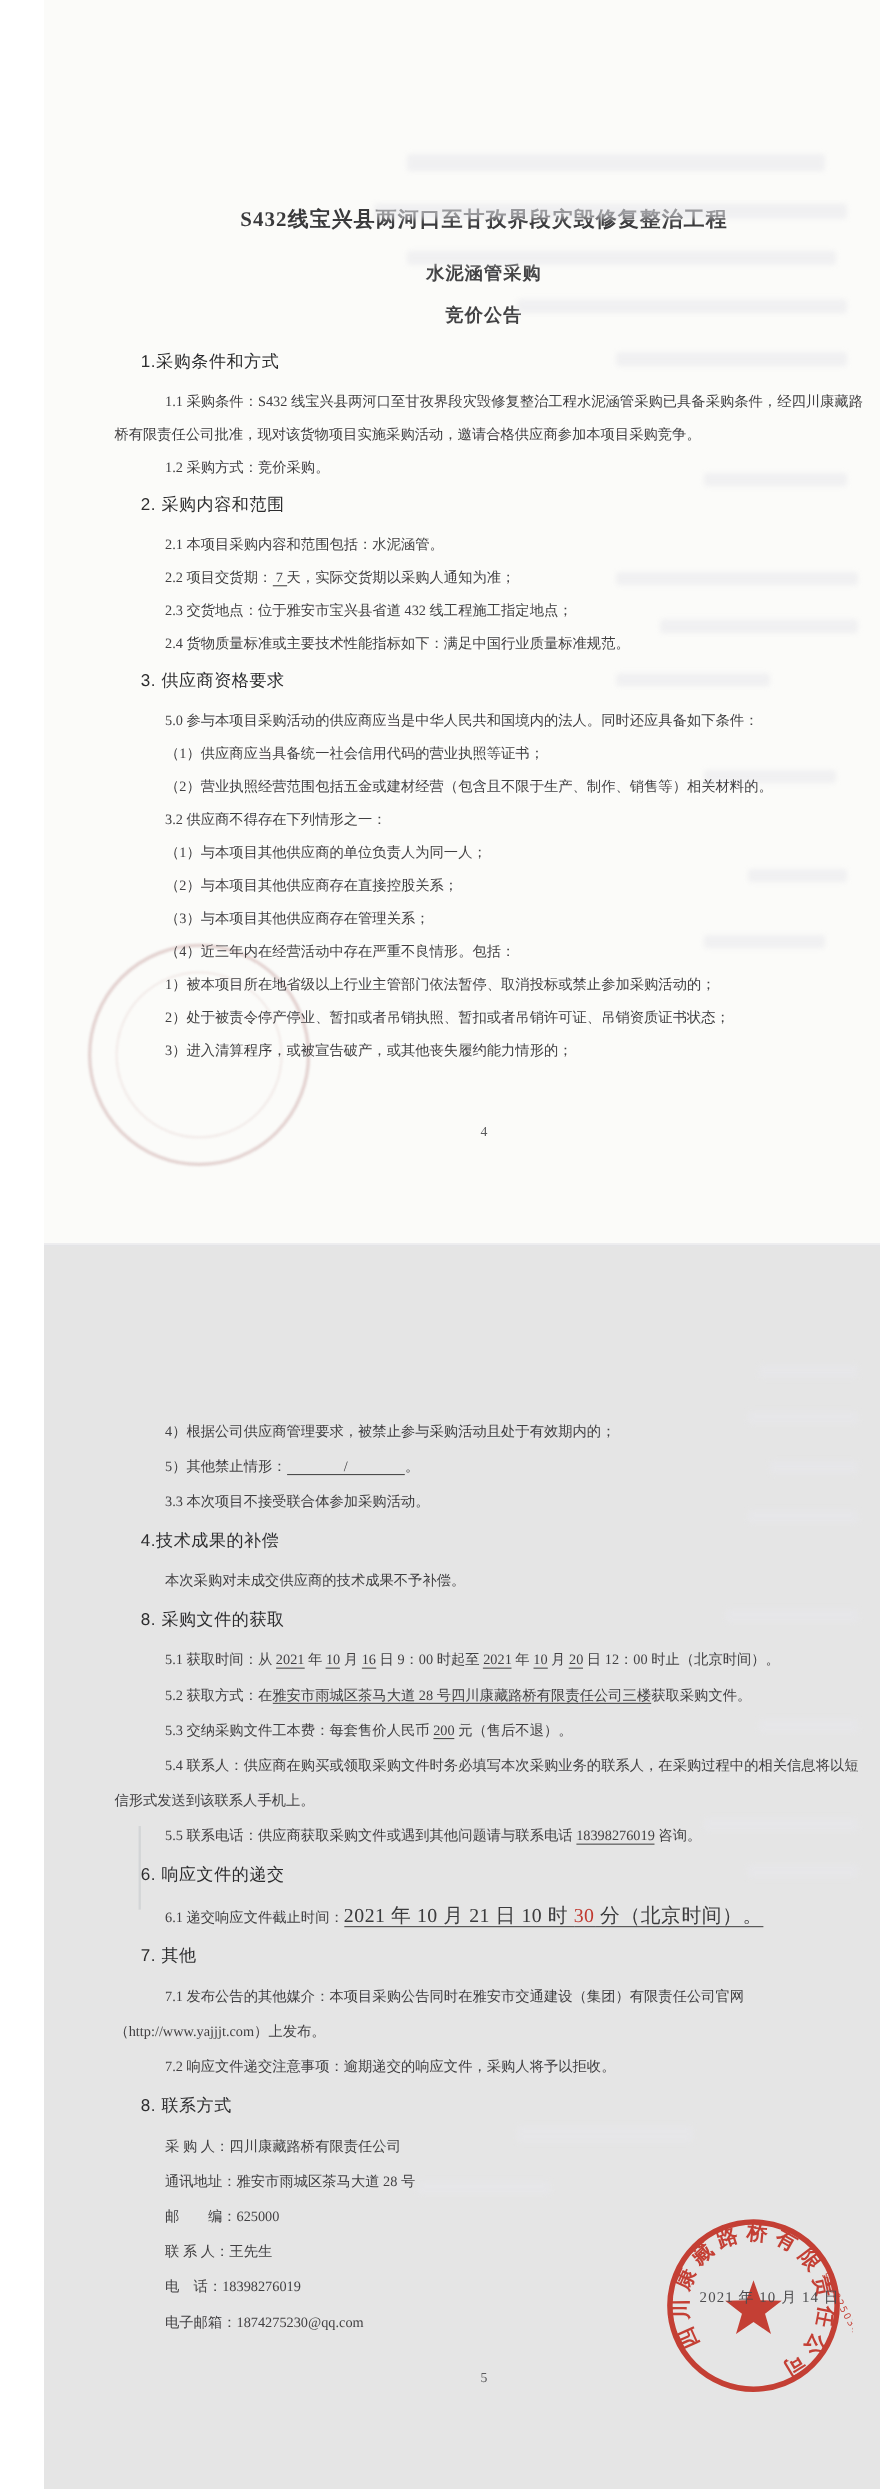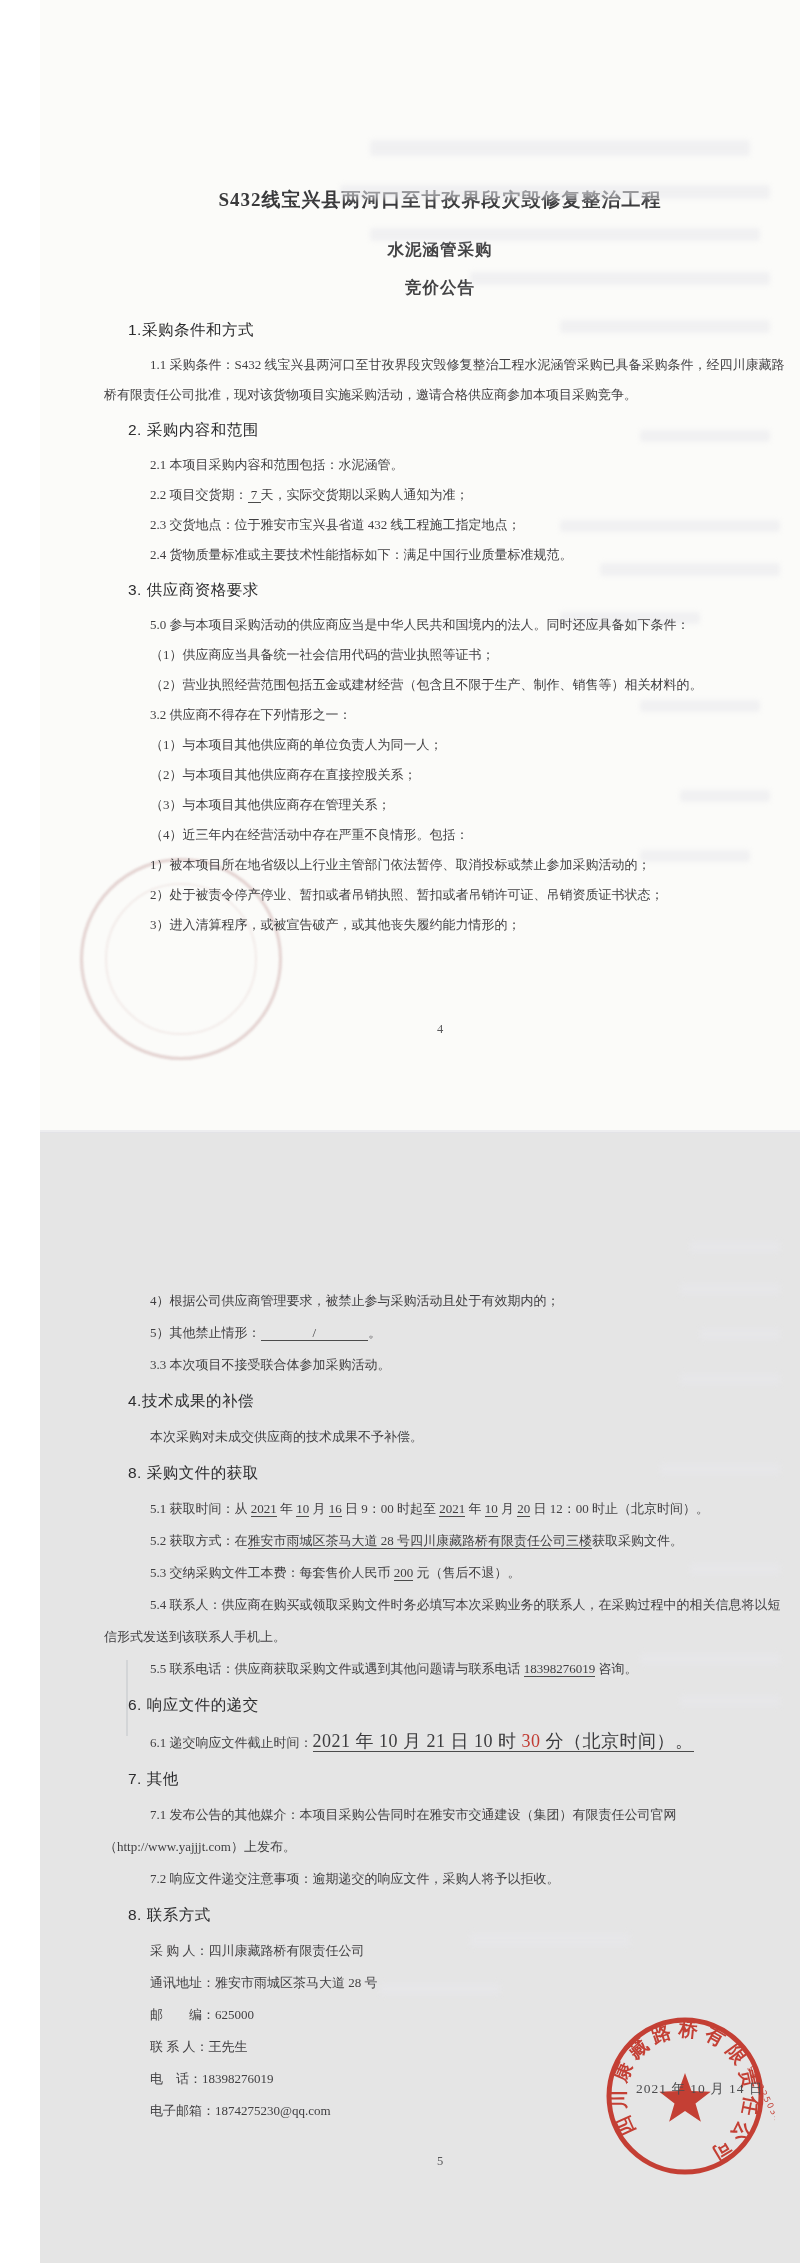--- a/index.html
+++ b/index.html
@@ -94,20 +94,21 @@
 
     <div class="faint-seal"></div>
 
     <h1 class="title">S432线宝兴县两河口至甘孜界段灾毁修复整治工程</h1>
     <div class="subtitle">水泥涵管采购</div>
     <div class="subtitle second">竞价公告</div>
 
     <div class="content">
       <h2 class="sec">1.采购条件和方式</h2>
       <p class="line">1.1 采购条件：S432 线宝兴县两河口至甘孜界段灾毁修复整治工程水泥涵管采购已具备采购条件，经四川康藏路桥有限责任公司批准，现对该货物项目实施采购活动，邀请合格供应商参加本项目采购竞争。</p>
+      <p class="line">1.2 采购方式：竞价采购。</p>
 
       <h2 class="sec">2. 采购内容和范围</h2>
       <p class="line">2.1 本项目采购内容和范围包括：水泥涵管。</p>
       <p class="line"><span>2.2 项目交货期：</span><span class="u"> 7 </span><span>天，实际交货期以采购人通知为准；</span></p>
       <p class="line">2.3 交货地点：位于雅安市宝兴县省道 432 线工程施工指定地点；</p>
       <p class="line">2.4 货物质量标准或主要技术性能指标如下：满足中国行业质量标准规范。</p>
 
       <h2 class="sec">3. 供应商资格要求</h2>
       <p class="line">5.0 参与本项目采购活动的供应商应当是中华人民共和国境内的法人。同时还应具备如下条件：</p>
       <p class="line">（1）供应商应当具备统一社会信用代码的营业执照等证书；</p>

